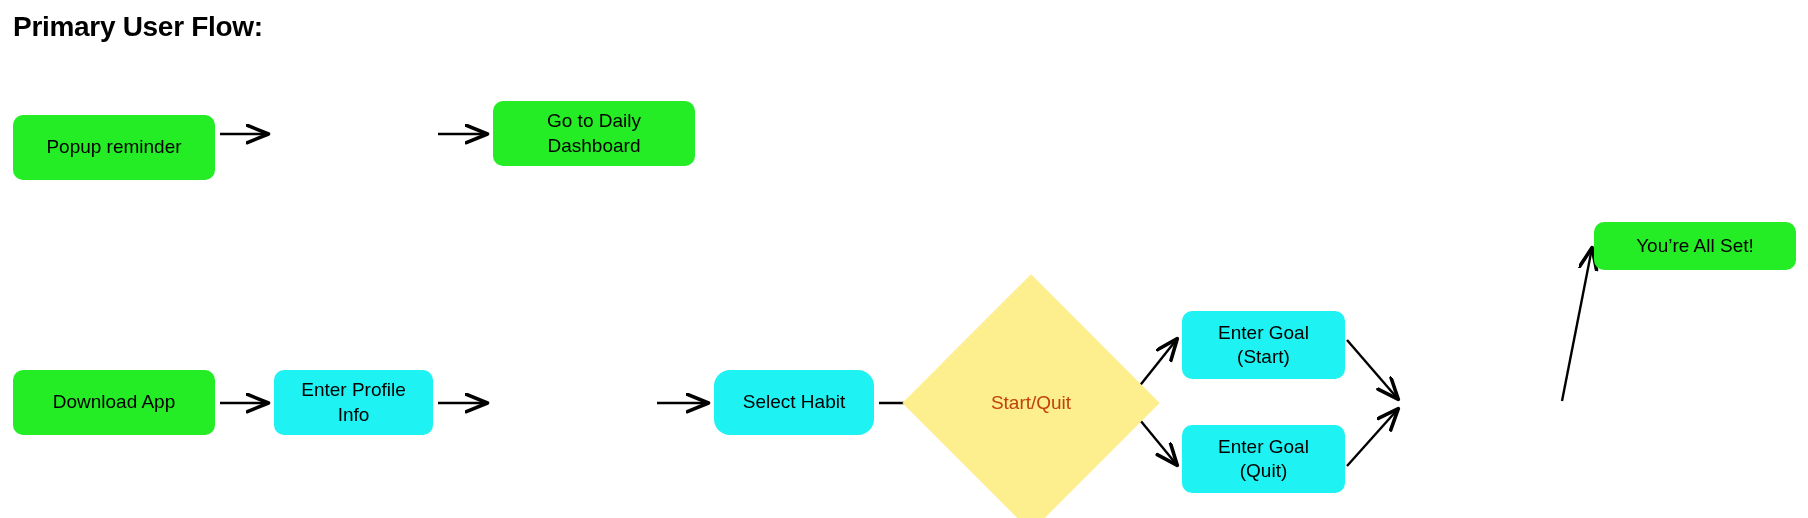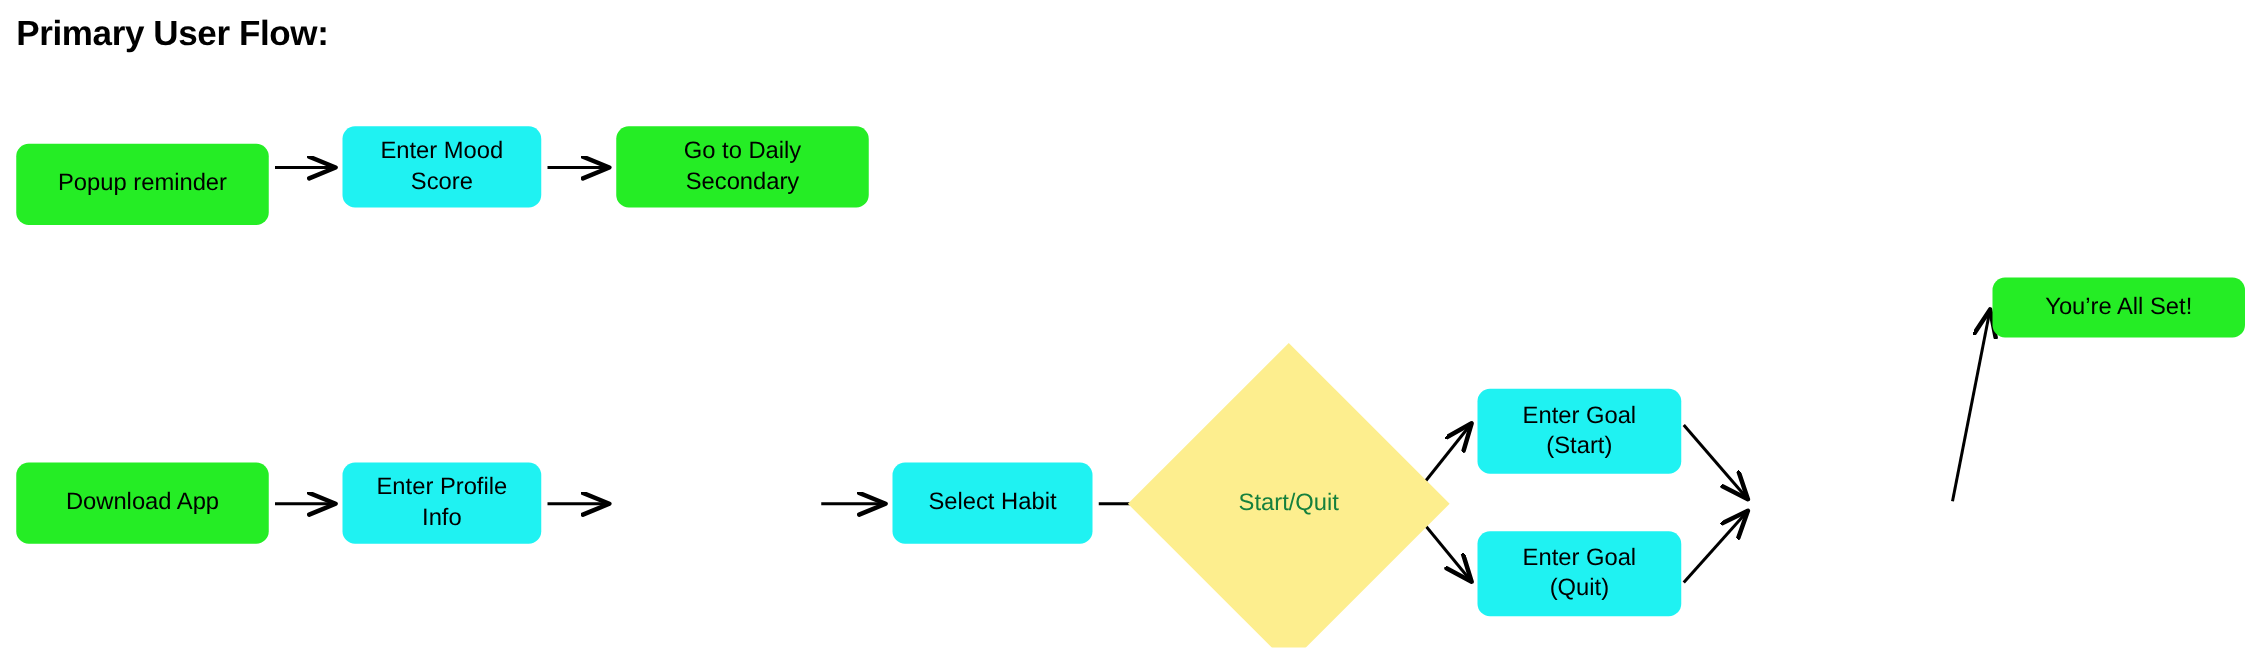--- a/index.html
+++ b/index.html
@@ -71,21 +71,21 @@
     width: 100%;
     height: 100%;
     background: #fdee8e;
     transform: rotate(45deg);
   }
   .diamond-label {
     position: relative;
     z-index: 2;
     font-family: "Liberation Sans", sans-serif;
     font-size: 19px;
-    color: #15803d;
+    color: #c2410c;
     white-space: nowrap;
   }
 </style>
 </head>
 <body>
 
 <div class="canvas">
 
   <svg class="flow-svg" viewBox="0 0 1808 518">
     <defs>
@@ -109,33 +109,31 @@
     <line x1="1347" y1="466" x2="1398" y2="409" stroke="#000000" stroke-width="2.4" marker-end="url(#arrowhead)"></line>
 
     <line x1="1562" y1="401" x2="1592" y2="248" stroke="#000000" stroke-width="2.4" marker-end="url(#arrowhead)"></line>
   </svg>
 
   <div class="section-heading" id="heading-primary">Primary User Flow:</div>
 
 
   <div class="node green" style="left:13px; top:101px; width:202px; height:65px;margin-top:14px;">Popup reminder</div>
 
-  <div class="node cyan" style="left:274px; top:101px; width:159px; height:65px;">Enter Mood
-Score</div>
 
   <div class="node green" style="left:493px; top:101px; width:202px; height:65px;">Go to Daily
-Secondary</div>
+Dashboard</div>
 
   <div class="node cyan" style="left:274px; top:370px; width:159px; height:65px;">Enter Profile
 Info</div>
 
   <div class="node green" style="left:13px; top:370px; width:202px; height:65px;">Download App</div>
 
 
-  <div class="node cyan" style="left:714px; top:370px; width:160px; height:65px;">Select Habit</div>
+  <div class="node cyan" style="left:714px; top:370px; width:160px; height:65px;border-radius:16px;">Select Habit</div>
 
   <div class="diamond-wrap" style="left:940px; top:312px; width:182px; height:182px;">
     <div class="diamond-shape"></div>
     <div class="diamond-label">Start/Quit</div>
   </div>
 
   <div class="node cyan" style="left:1182px; top:311px; width:163px; height:68px;">Enter Goal
 (Start)</div>
 
   <div class="node cyan" style="left:1182px; top:425px; width:163px; height:68px;">Enter Goal

